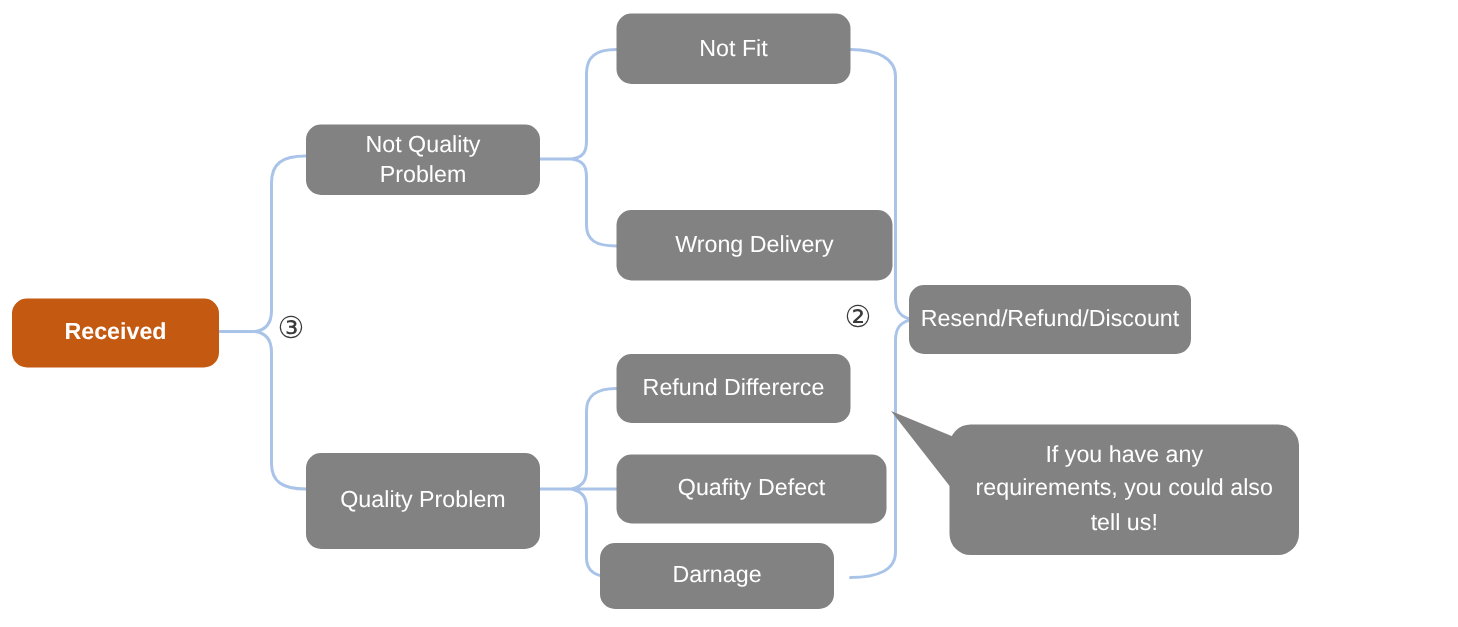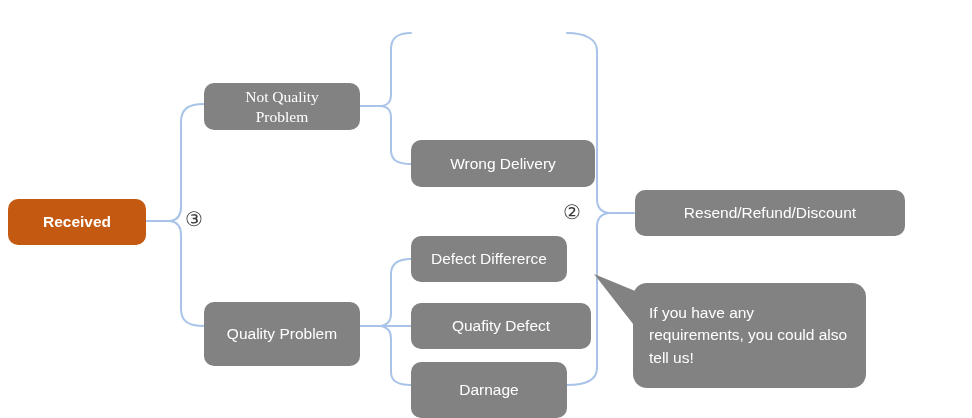--- a/index.html
+++ b/index.html
@@ -18,35 +18,35 @@
     text-align:center;
     color:#ffffff;
     font-size:15.5px;
     line-height:1.25;
     border-radius:10px;
     background:var(--c-node_fill,#828282);
     box-sizing:border-box;
   }
   .node.root{background:var(--c-root_fill,#C45911);font-weight:bold;}
   .node .lbl{display:block;}
-  .node .narrow{max-width:118px;font-family:Liberation Serif, serif;}
+  .node .narrow{max-width:118px;}
   .marker{
     position:absolute;
     font-size:20px;
     color:#3a3a3a;
     line-height:1;
   }
   .callout{
     position:absolute;
-    left:633px;top:283px;width:233px;height:105px;
+    left:633px;top:283px;width:233px;height:87px;
     background:var(--c-node_fill,#828282);
     border-radius:14px;
     color:#fff;
     display:flex;align-items:center;justify-content:center;
-    text-align:left;
+    text-align:center;
     font-size:15.5px;line-height:1.45;
     box-sizing:border-box;
     padding:8px 16px;
   }
 </style>
 </head>
 <body>
 
 <div class="canvas">
 
@@ -65,38 +65,41 @@
   </div>
 
   <div class="node" style="left:204px;top:83px;width:156px;height:47px">
     <span class="lbl narrow">Not Quality Problem</span>
   </div>
 
   <div class="node" style="left:204px;top:302px;width:156px;height:64px">
     <span class="lbl">Quality Problem</span>
   </div>
 
+  <div class="node" style="left:411px;top:9px;width:156px;height:47px">
+    <span class="lbl">Not Fit</span>
+  </div>
 
   <div class="node" style="left:411px;top:140px;width:184px;height:47px">
     <span class="lbl">Wrong Delivery</span>
   </div>
 
   <div class="node" style="left:411px;top:236px;width:156px;height:46px">
-    <span class="lbl">Defect Differerce</span>
+    <span class="lbl">Refund Differerce</span>
   </div>
 
   <div class="node" style="left:411px;top:303px;width:180px;height:46px">
     <span class="lbl">Quafity Defect</span>
   </div>
 
-  <div class="node" style="left:411px;top:362px;width:156px;height:56px">
+  <div class="node" style="left:400px;top:362px;width:156px;height:44px">
     <span class="lbl">Darnage</span>
   </div>
 
-  <div class="node" style="left:635px;top:190px;width:270px;height:46px">
+  <div class="node" style="left:606px;top:190px;width:188px;height:46px">
     <span class="lbl">Resend/Refund/Discount</span>
   </div>
 
   <span class="marker" style="left:185px;top:209px">③</span>
   <span class="marker" style="left:563px;top:202px">②</span>
 
   <div class="callout">
     <span class="lbl">If you have any requirements, you could also tell us!</span>
   </div>
 

